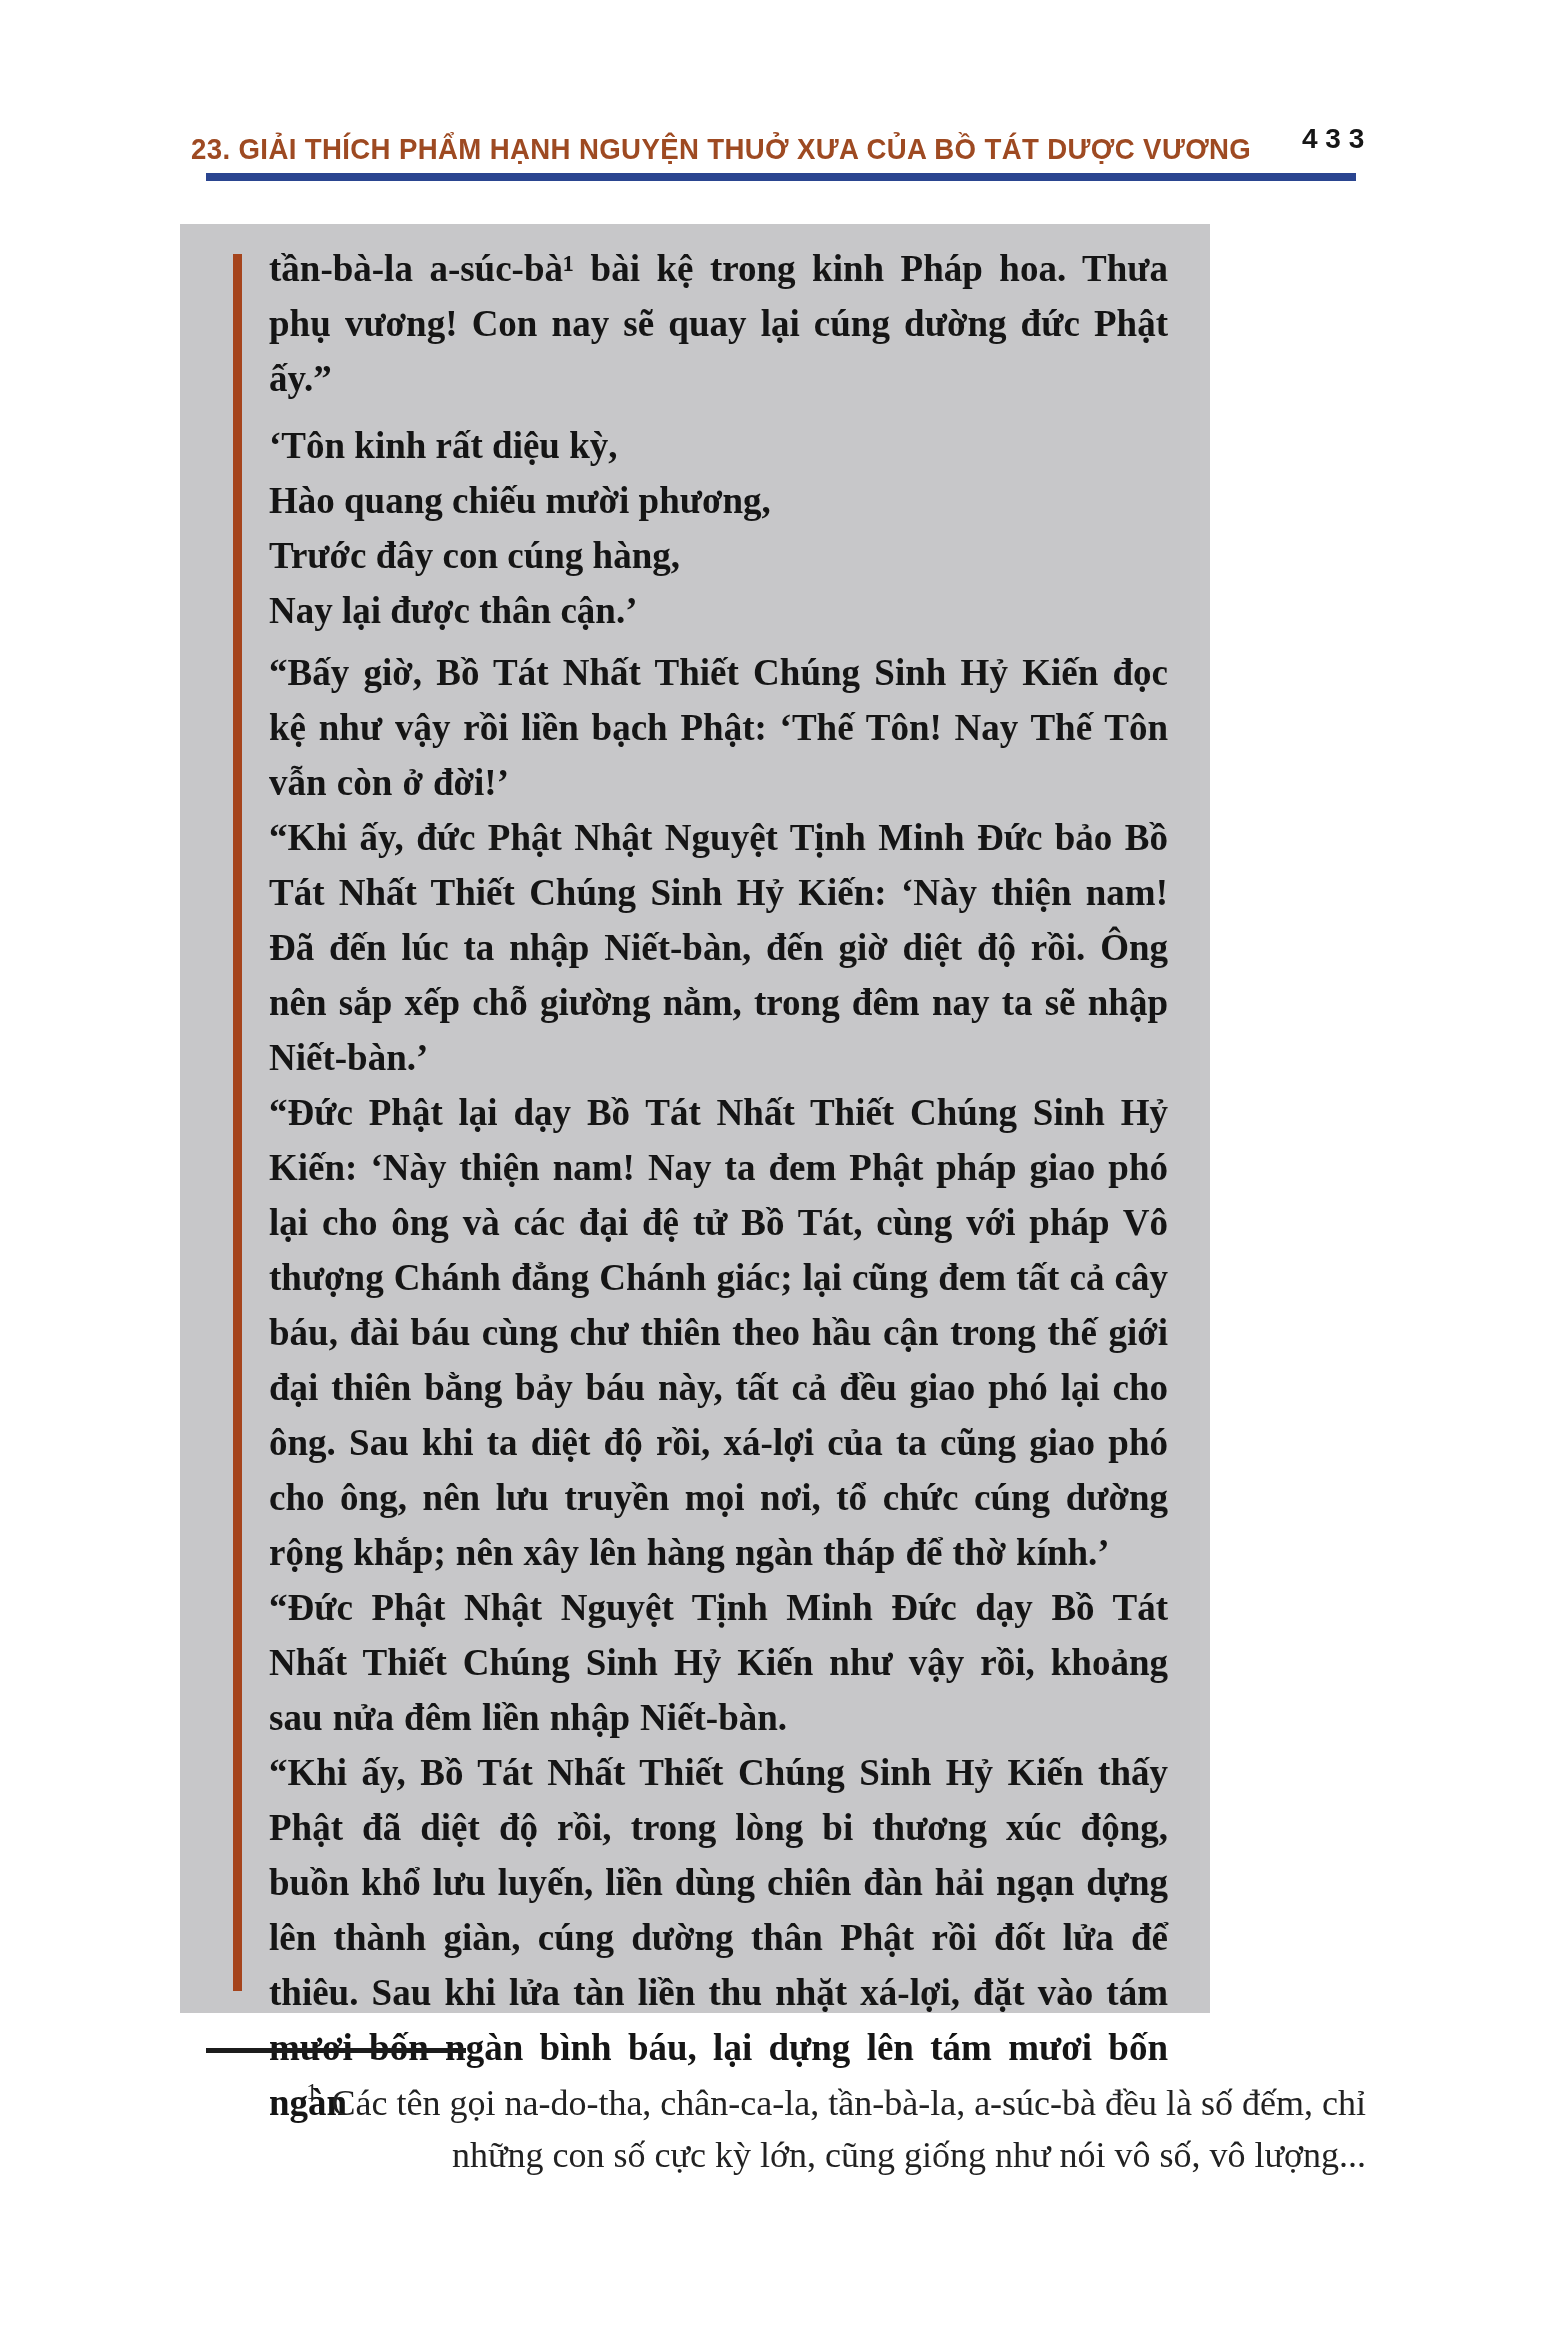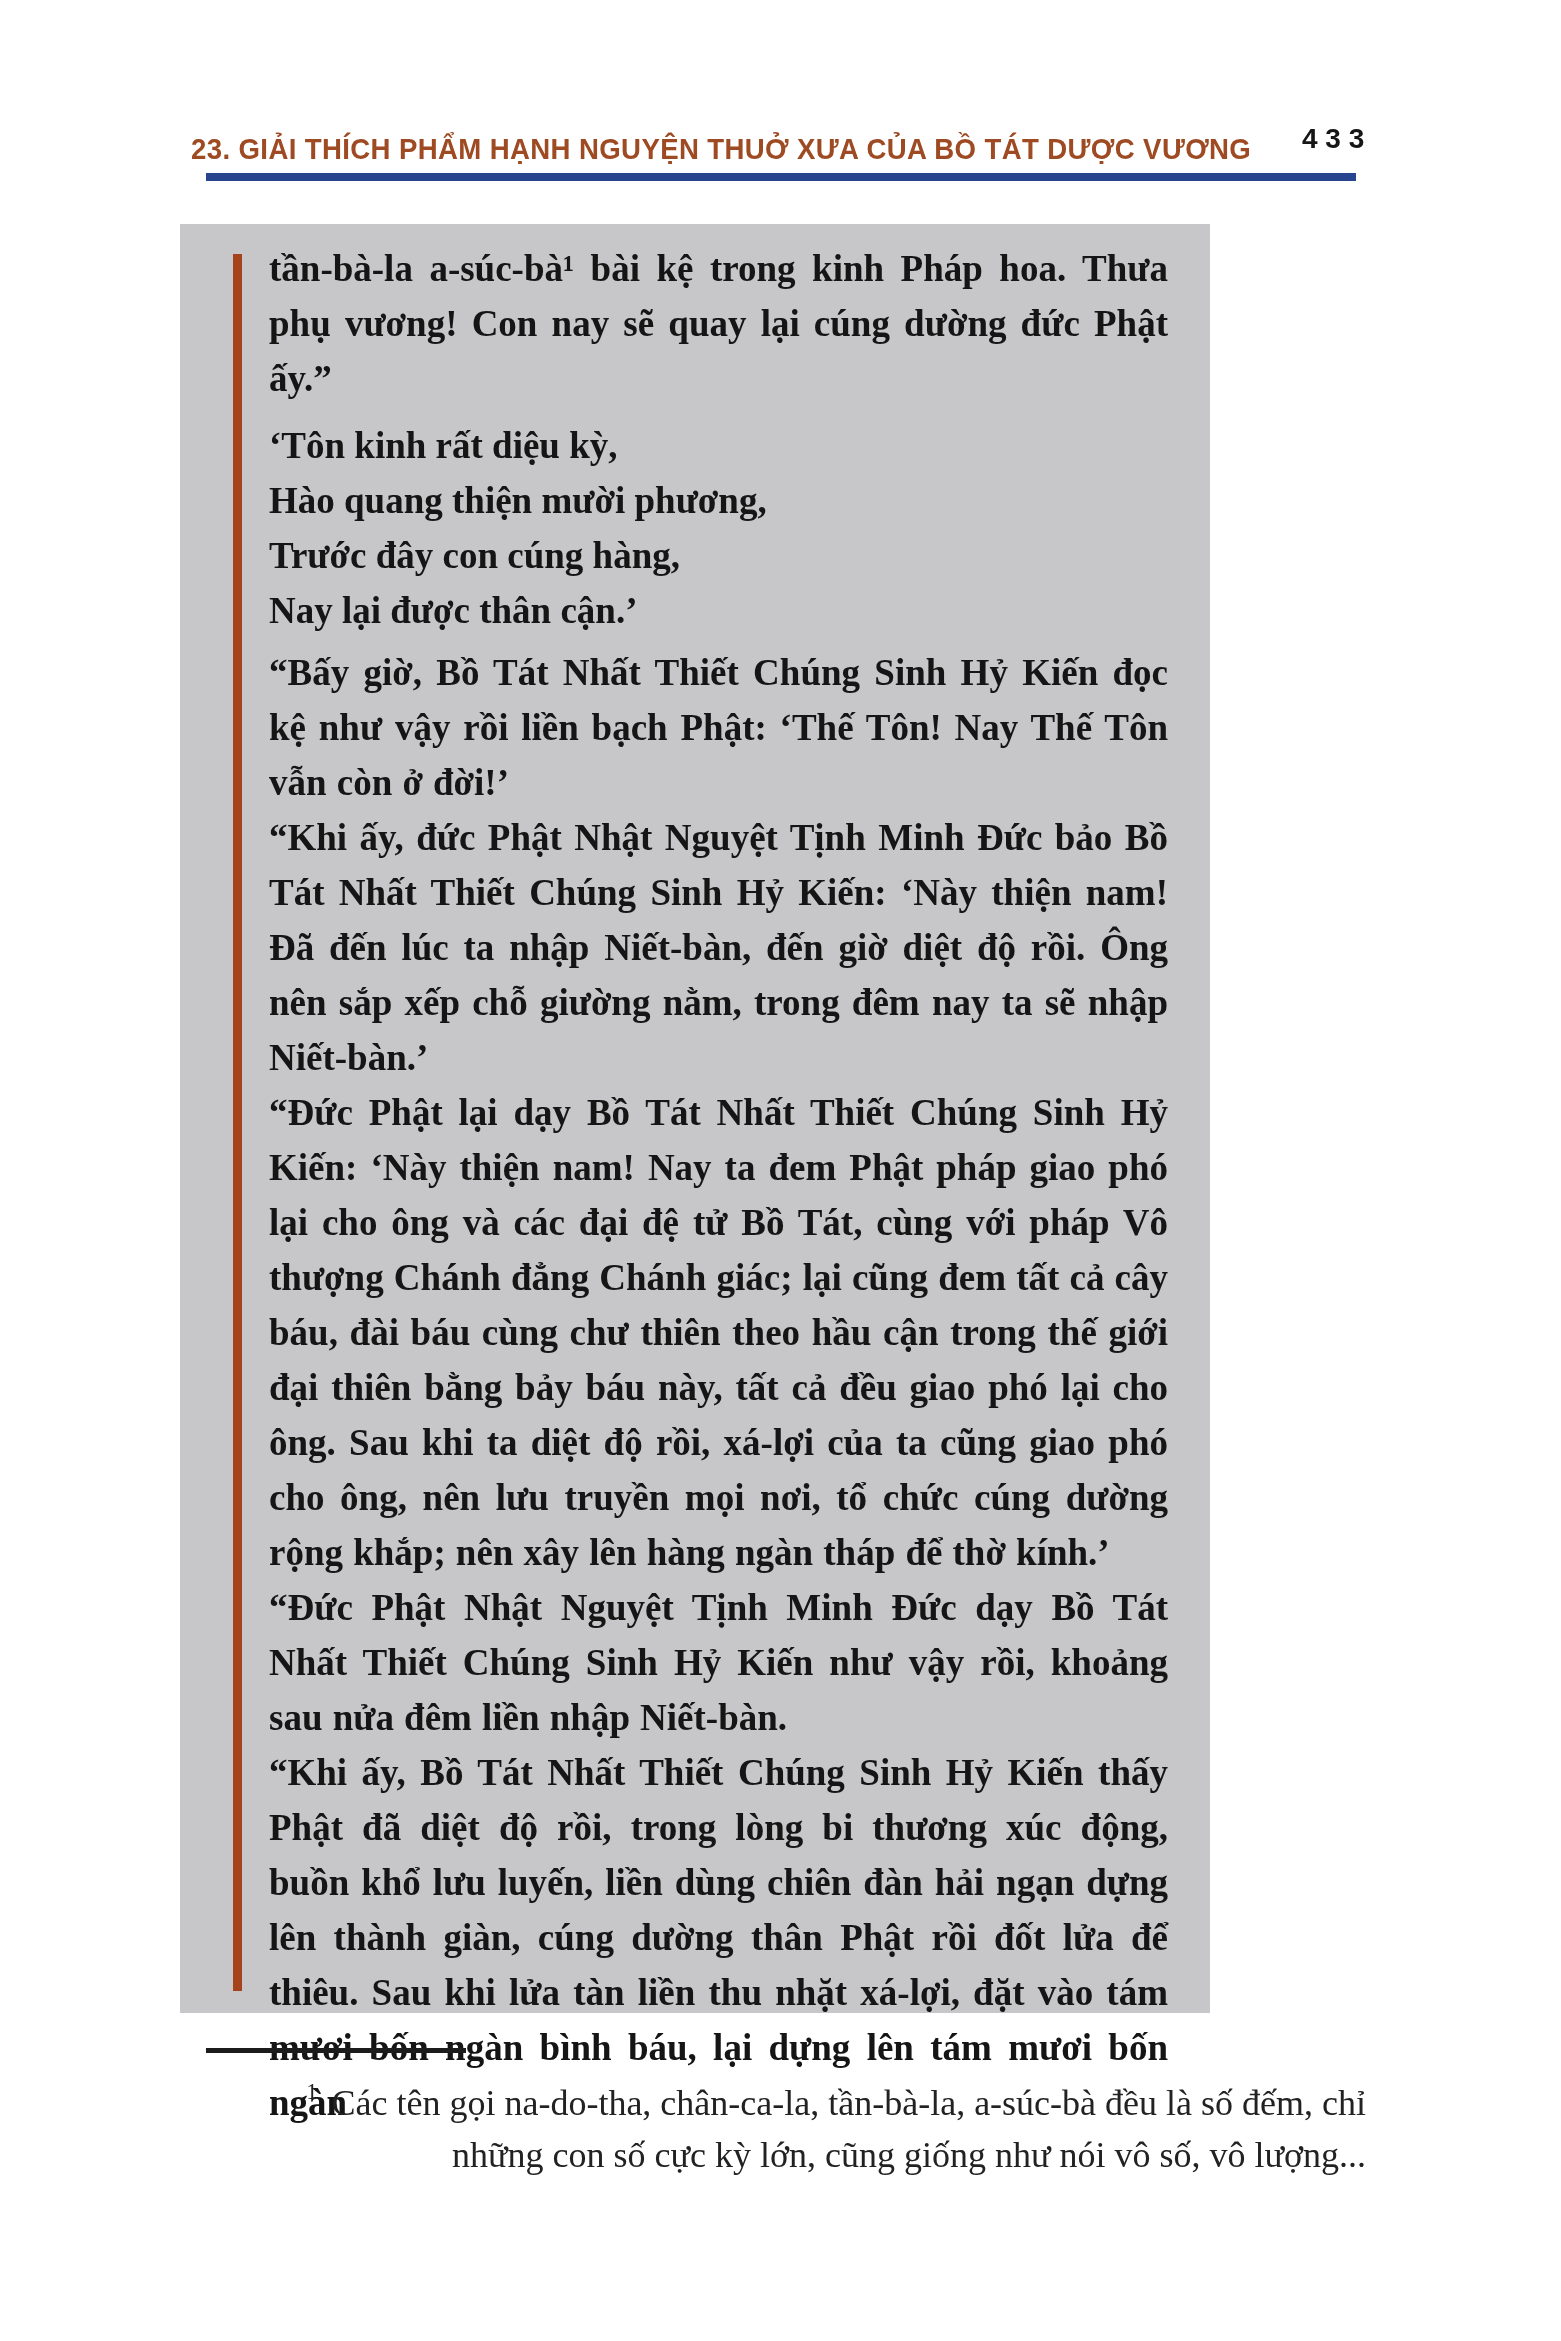--- a/index.html
+++ b/index.html
@@ -99,21 +99,21 @@
 <div class="header-title">23. GIẢI THÍCH PHẨM HẠNH NGUYỆN THUỞ XƯA CỦA BỒ TÁT DƯỢC VƯƠNG</div>
 <div class="page-number">433</div>
 <div class="header-rule"></div>
 
 <div class="quote-block">
   <div class="quote-left-bar"></div>
   <div class="quote-body">
       <p class="para">tần-bà-la a-súc-bà¹ bài kệ trong kinh Pháp hoa. Thưa phụ vương! Con nay sẽ quay lại cúng dường đức Phật ấy.”</p>
       <div class="verse">
         <div class="verse-line">‘Tôn kinh rất diệu kỳ,</div>
-        <div class="verse-line">Hào quang thiện mười phương,</div>
+        <div class="verse-line">Hào quang chiếu mười phương,</div>
         <div class="verse-line">Trước đây con cúng hàng,</div>
         <div class="verse-line">Nay lại được thân cận.’</div>
       </div>
       <p class="para">“Bấy giờ, Bồ Tát Nhất Thiết Chúng Sinh Hỷ Kiến đọc kệ như vậy rồi liền bạch Phật: ‘Thế Tôn! Nay Thế Tôn vẫn còn ở đời!’</p>
       <p class="para">“Khi ấy, đức Phật Nhật Nguyệt Tịnh Minh Đức bảo Bồ Tát Nhất Thiết Chúng Sinh Hỷ Kiến: ‘Này thiện nam! Đã đến lúc ta nhập Niết-bàn, đến giờ diệt độ rồi. Ông nên sắp xếp chỗ giường nằm, trong đêm nay ta sẽ nhập Niết-bàn.’</p>
       <p class="para">“Đức Phật lại dạy Bồ Tát Nhất Thiết Chúng Sinh Hỷ Kiến: ‘Này thiện nam! Nay ta đem Phật pháp giao phó lại cho ông và các đại đệ tử Bồ Tát, cùng với pháp Vô thượng Chánh đẳng Chánh giác; lại cũng đem tất cả cây báu, đài báu cùng chư thiên theo hầu cận trong thế giới đại thiên bằng bảy báu này, tất cả đều giao phó lại cho ông. Sau khi ta diệt độ rồi, xá-lợi của ta cũng giao phó cho ông, nên lưu truyền mọi nơi, tổ chức cúng dường rộng khắp; nên xây lên hàng ngàn tháp để thờ kính.’</p>
       <p class="para">“Đức Phật Nhật Nguyệt Tịnh Minh Đức dạy Bồ Tát Nhất Thiết Chúng Sinh Hỷ Kiến như vậy rồi, khoảng sau nửa đêm liền nhập Niết-bàn.</p>
       <p class="para">“Khi ấy, Bồ Tát Nhất Thiết Chúng Sinh Hỷ Kiến thấy Phật đã diệt độ rồi, trong lòng bi thương xúc động, buồn khổ lưu luyến, liền dùng chiên đàn hải ngạn dựng lên thành giàn, cúng dường thân Phật rồi đốt lửa để thiêu. Sau khi lửa tàn liền thu nhặt xá-lợi, đặt vào tám mươi bốn ngàn bình báu, lại dựng lên tám mươi bốn ngàn</p>
     </div>
 </div>

